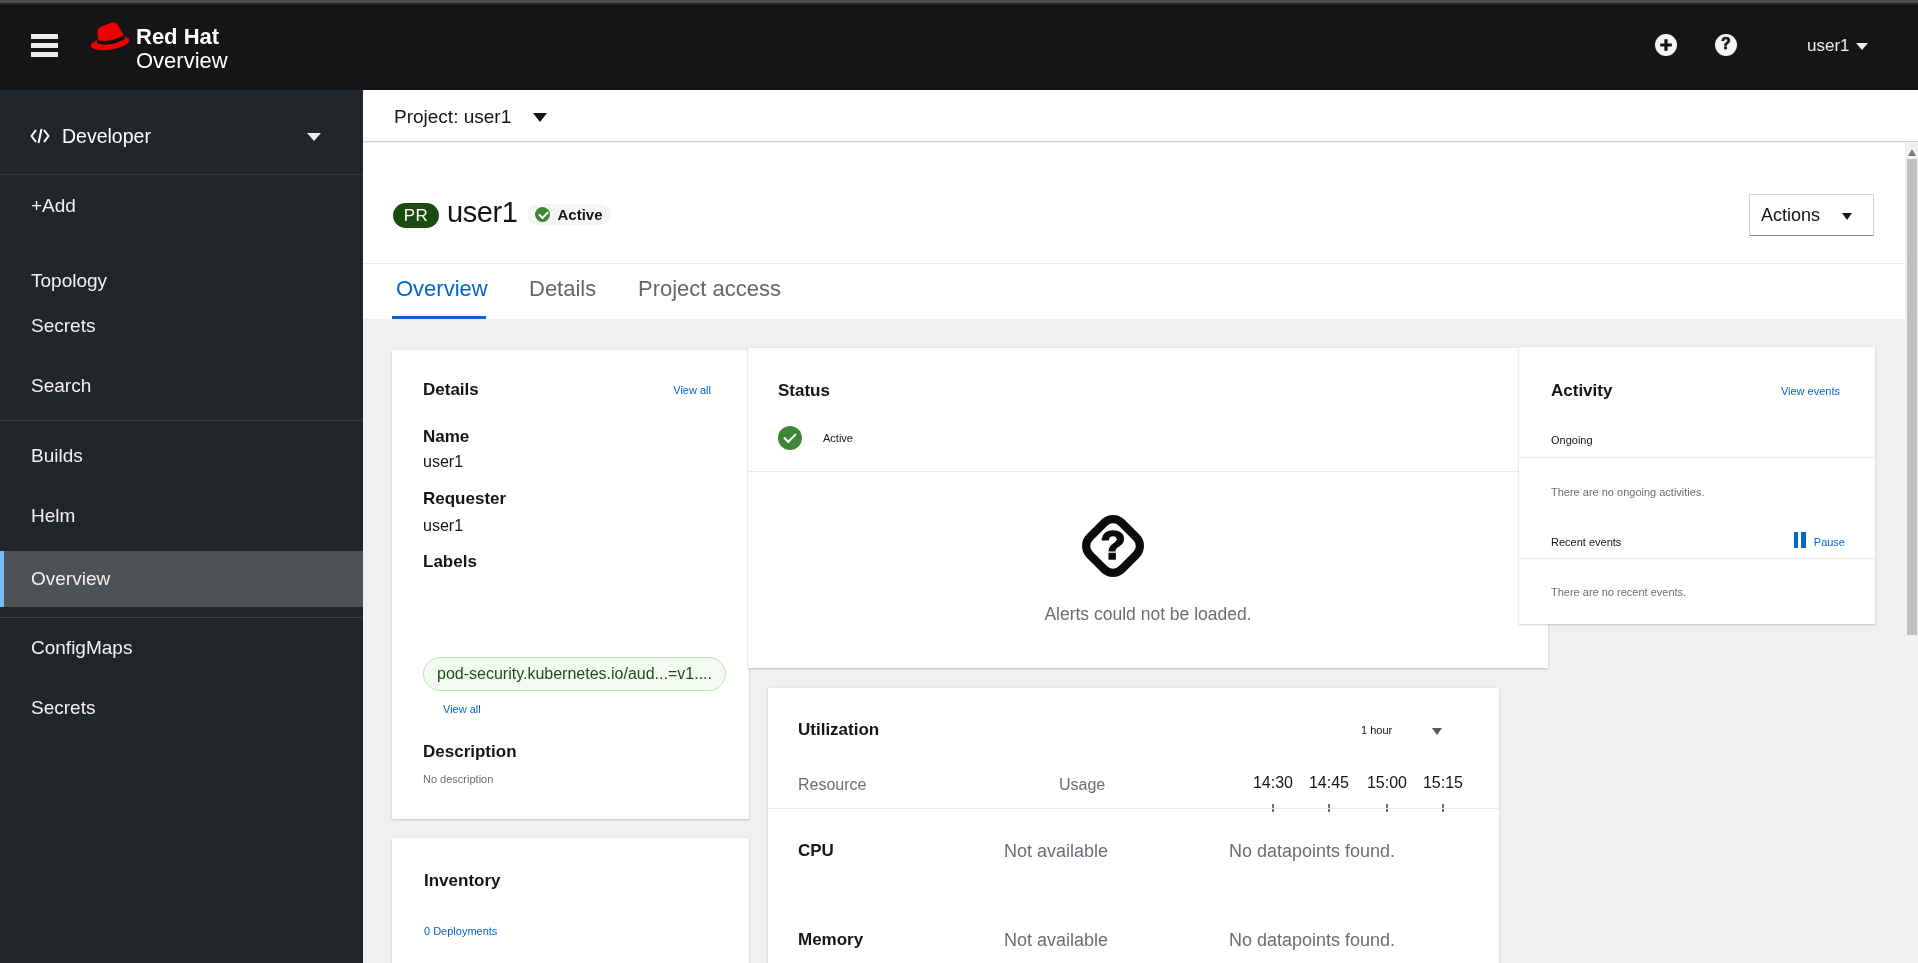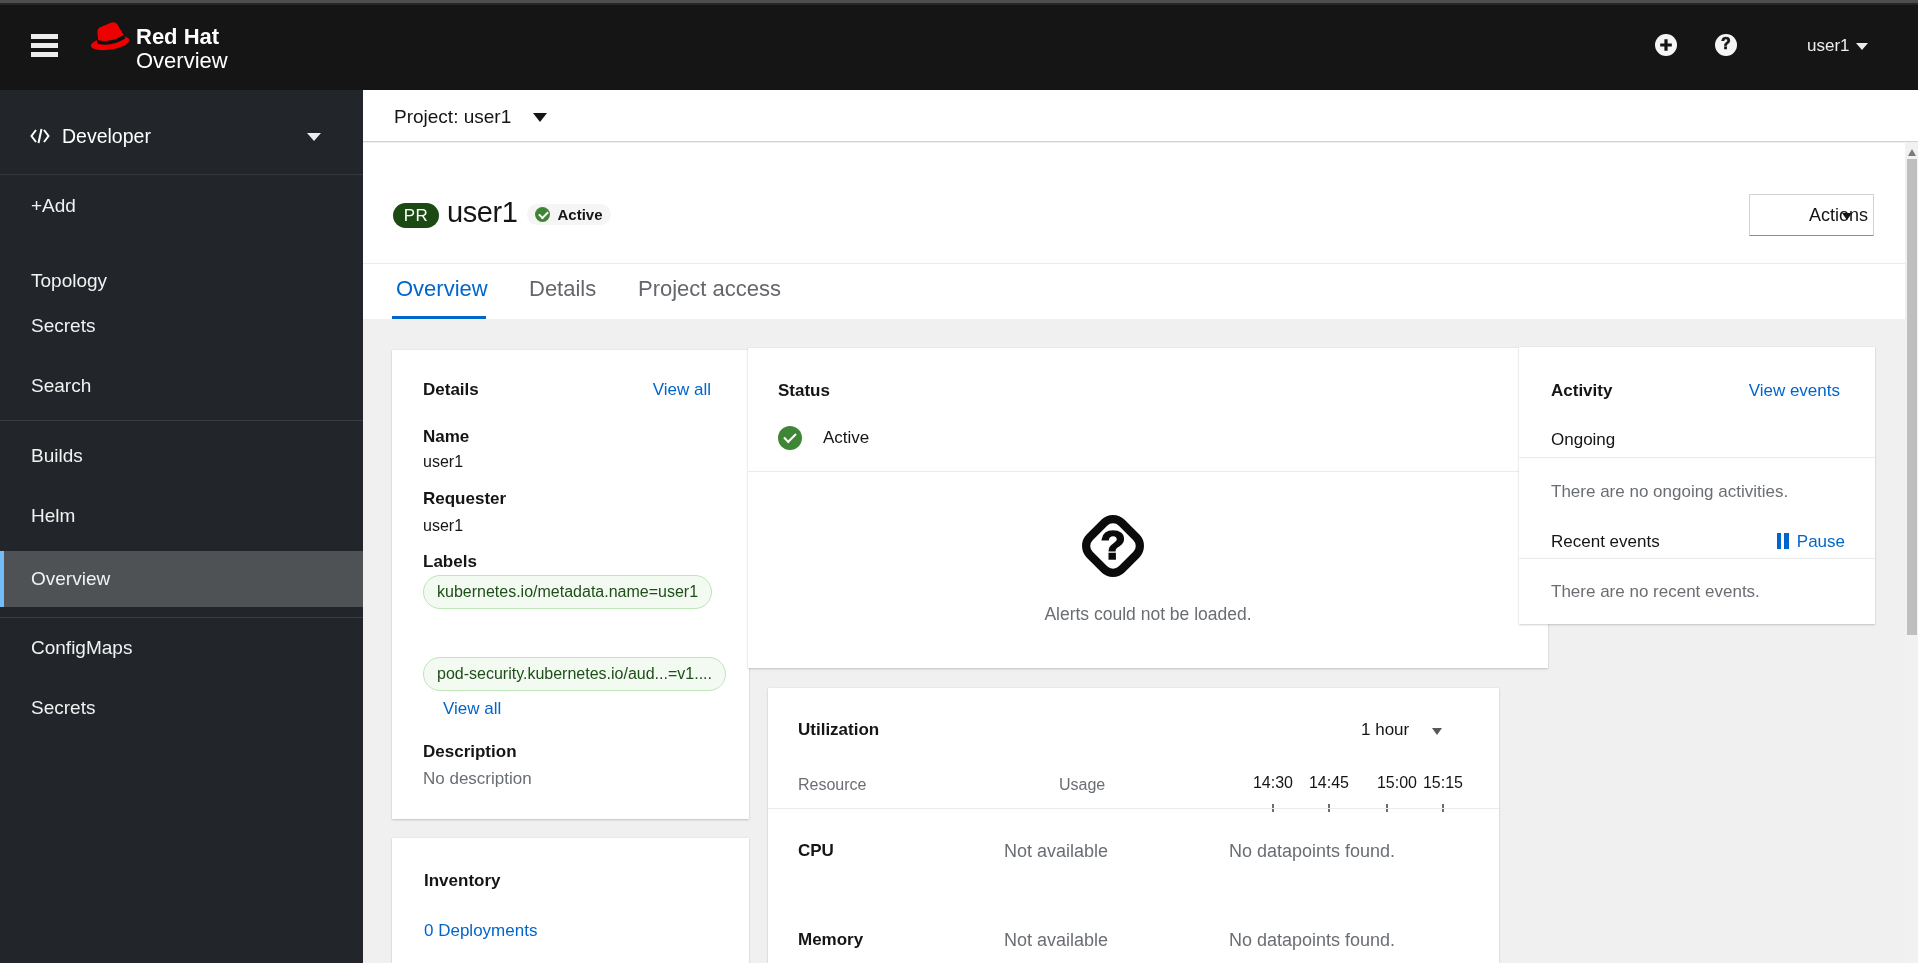--- a/index.html
+++ b/index.html
@@ -36,30 +36,30 @@
 #prbadge { position:absolute; left:393px; top:203px; width:46px; height:25px; border-radius:13px; background:#1b4a12; color:#fff; font-size:17px; font-weight:400; text-align:center; line-height:25px; letter-spacing:0.5px; }
 #h1title { position:absolute; left:447px; top:197px; font-size:29px; font-weight:400; color:#151515; line-height:30px; letter-spacing:-0.4px; }
 #activebadge { position:absolute; left:527px; top:204px; width:84px; height:21px; border-radius:11px; background:#f5f5f5; display:flex; align-items:center; justify-content:center; gap:7px; }
 #activebadge span { font-size:15px; font-weight:600; color:#151515; }
 .checkcircle { border-radius:50%; background:#3e8635; position:relative; flex:none; }
 .checkcircle:after { content:""; position:absolute; border-left:2px solid #fff; border-bottom:2px solid #fff; transform:rotate(-45deg); }
 #cc-small { width:15px; height:15px; }
 #cc-small:after { left:3.5px; top:4px; width:7px; height:4px; }
 #cc-big:after { left:6px; top:6.5px; width:10px; height:5px; border-left-width:2.5px; border-bottom-width:2.5px; }
 #actionsbtn { position:absolute; left:1749px; top:194px; width:125px; height:42px; background:#fff; border:1px solid #d2d2d2; border-bottom:1px solid #8a8d90; }
-#actionsbtn span { position:absolute; left:11px; top:9px; font-size:18px; color:#151515; line-height:22px;margin-left:48px; }
+#actionsbtn span { position:absolute; left:11px; top:9px; font-size:18px; color:#151515; line-height:22px; }
 
 .tabtxt { position:absolute; top:276px; font-size:22px; line-height:26px; color:#63666a; }
 #tab-overview { color:#0066cc; }
 #tab-underline { position:absolute; left:392px; top:316px; width:94px; height:3px; background:#0066cc; }
 
 
 .card { position:absolute; background:#fff; box-shadow:0 1px 2px rgba(3,3,3,0.18), 0 0 1px rgba(3,3,3,0.1); }
 .ct { position:absolute; font-size:17px; font-weight:bold; color:#151515; line-height:22px; }
-.txt { position:absolute; font-size:17px; color:#151515; line-height:22px; }
+.txt { position:absolute; font-size:11px; color:#151515; line-height:22px; }
 .txt16 { position:absolute; font-size:16px; color:#151515; line-height:20px; }
 .txt165 { position:absolute; font-size:18px; color:#6a6e73; line-height:22px; }
 .gray { color:#6a6e73; }
 .blue { color:#0066cc; }
 .cdiv { position:absolute; left:0; width:100%; height:1px; background:#ebebeb; }
 
 #card-details { left:392px; top:350px; width:357px; height:469px; }
 #card-inventory { left:392px; top:838px; width:357px; height:160px; }
 #card-status { left:748px; top:348px; width:800px; height:320px; }
 #card-util { left:768px; top:688px; width:731px; height:310px; }
@@ -156,21 +156,20 @@
 <div id="content"></div>
 
 <div class="card" id="card-details">
   <div class="ct" style="left:31px;top:29px">Details</div>
   <div class="txt blue" style="right:38px;top:29px">View all</div>
   <div class="ct" style="left:31px;top:76px">Name</div>
   <div class="txt16" style="left:31px;top:102px">user1</div>
   <div class="ct" style="left:31px;top:138px">Requester</div>
   <div class="txt16" style="left:31px;top:166px">user1</div>
   <div class="ct" style="left:31px;top:201px">Labels</div>
-  <div class="chip" style="top:225px">kubernetes.io/metadata.name=user1</div>
   <div class="chip" style="top:307px">pod-security.kubernetes.io/aud...=v1....</div>
   <div class="txt blue" style="left:51px;top:348px">View all</div>
   <div class="ct" style="left:31px;top:391px">Description</div>
   <div class="txt gray" style="left:31px;top:418px">No description</div>
 </div>
 
 <div class="card" id="card-inventory">
   <div class="ct" style="left:32px;top:32px">Inventory</div>
   <div class="txt blue" style="left:32px;top:82px">0 Deployments</div>
 </div>
@@ -188,21 +187,21 @@
 </div>
 
 <div class="card" id="card-util">
   <div class="ct" style="left:30px;top:31px">Utilization</div>
   <div class="txt" style="left:593px;top:31px">1 hour</div>
   <div class="caret-b" style="left:664px;top:40px;border-left-width:5.5px;border-right-width:5.5px;border-top-width:7px;border-top-color:#55585c"></div>
   <div class="txt16" style="color:#6a6e73;left:30px;top:87px">Resource</div>
   <div class="txt16" style="color:#6a6e73;left:291px;top:87px">Usage</div>
   <div class="txt16" style="left:475px;top:85px;width:60px;text-align:center">14:30</div>
   <div class="txt16" style="left:531px;top:85px;width:60px;text-align:center">14:45</div>
-  <div class="txt16" style="left:589px;top:85px;width:60px;text-align:right">15:00</div>
+  <div class="txt16" style="left:589px;top:85px;width:60px;text-align:center">15:00</div>
   <div class="txt16" style="left:645px;top:85px;width:60px;text-align:center">15:15</div>
   <div class="tick" style="left:504px;top:116px"></div>
   <div class="tick" style="left:560px;top:116px"></div>
   <div class="tick" style="left:618px;top:116px"></div>
   <div class="tick" style="left:674px;top:116px"></div>
   <div class="cdiv" style="top:120px"></div>
   <div class="ct" style="left:30px;top:152px">CPU</div>
   <div class="txt165" style="left:236px;top:152px">Not available</div>
   <div class="txt165" style="left:461px;top:152px">No datapoints found.</div>
   <div class="ct" style="left:30px;top:241px">Memory</div>

